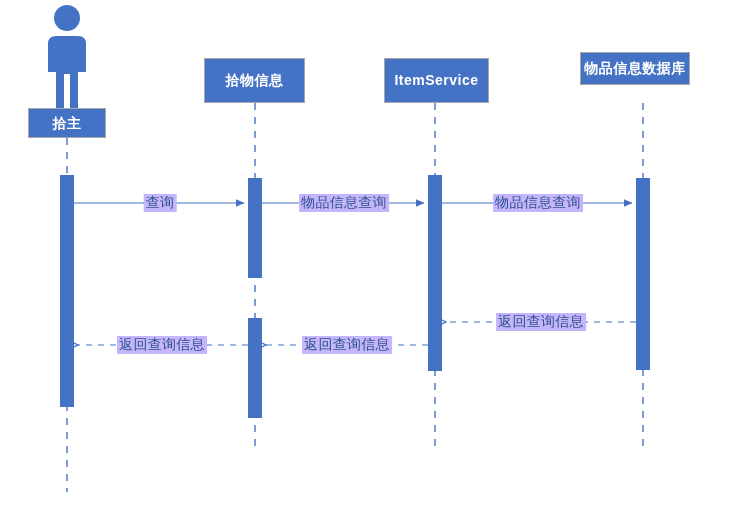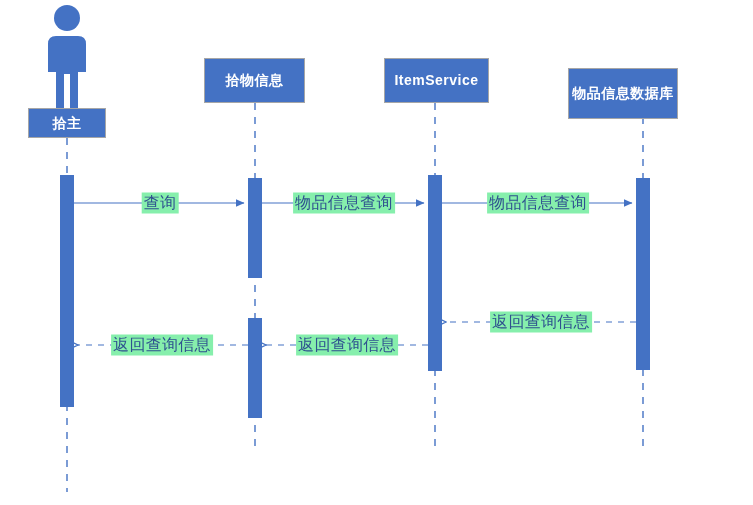--- a/index.html
+++ b/index.html
@@ -48,23 +48,23 @@
   }
   
   .activation {
     position: absolute;
     background: #4472C4;
     box-sizing: border-box;
   }
   
   .msg-label {
     position: absolute;
-    font-size: 16px;
+    font-size: 14px;
     color: #2F528F;
-    background: #86efac;
+    background: #c4b5fd;
     padding: 0 2px;
     white-space: nowrap;
     transform: translate(-50%, -50%);
     letter-spacing: 0.3px;
   }
 </style>
 </head>
 <body>
 
 <div id="canvas">
@@ -151,17 +151,17 @@
   </div>
 
   <div class="head-box" style="left:28px; top:108px; width:78px; height:30px;">
     <span>拾主</span>
   </div>
 
   <div class="head-box" style="left:384px; top:58px; width:105px; height:45px;">
     <span>ItemService</span>
   </div>
 
-  <div class="head-box" style="left:568px; top:52px; width:110px; height:51px;margin-top:16px;">
+  <div class="head-box" style="left:580px; top:52px; width:110px; height:33px;">
     <span>物品信息数据库</span>
   </div>
 
 </div>
 
 </body></html>

